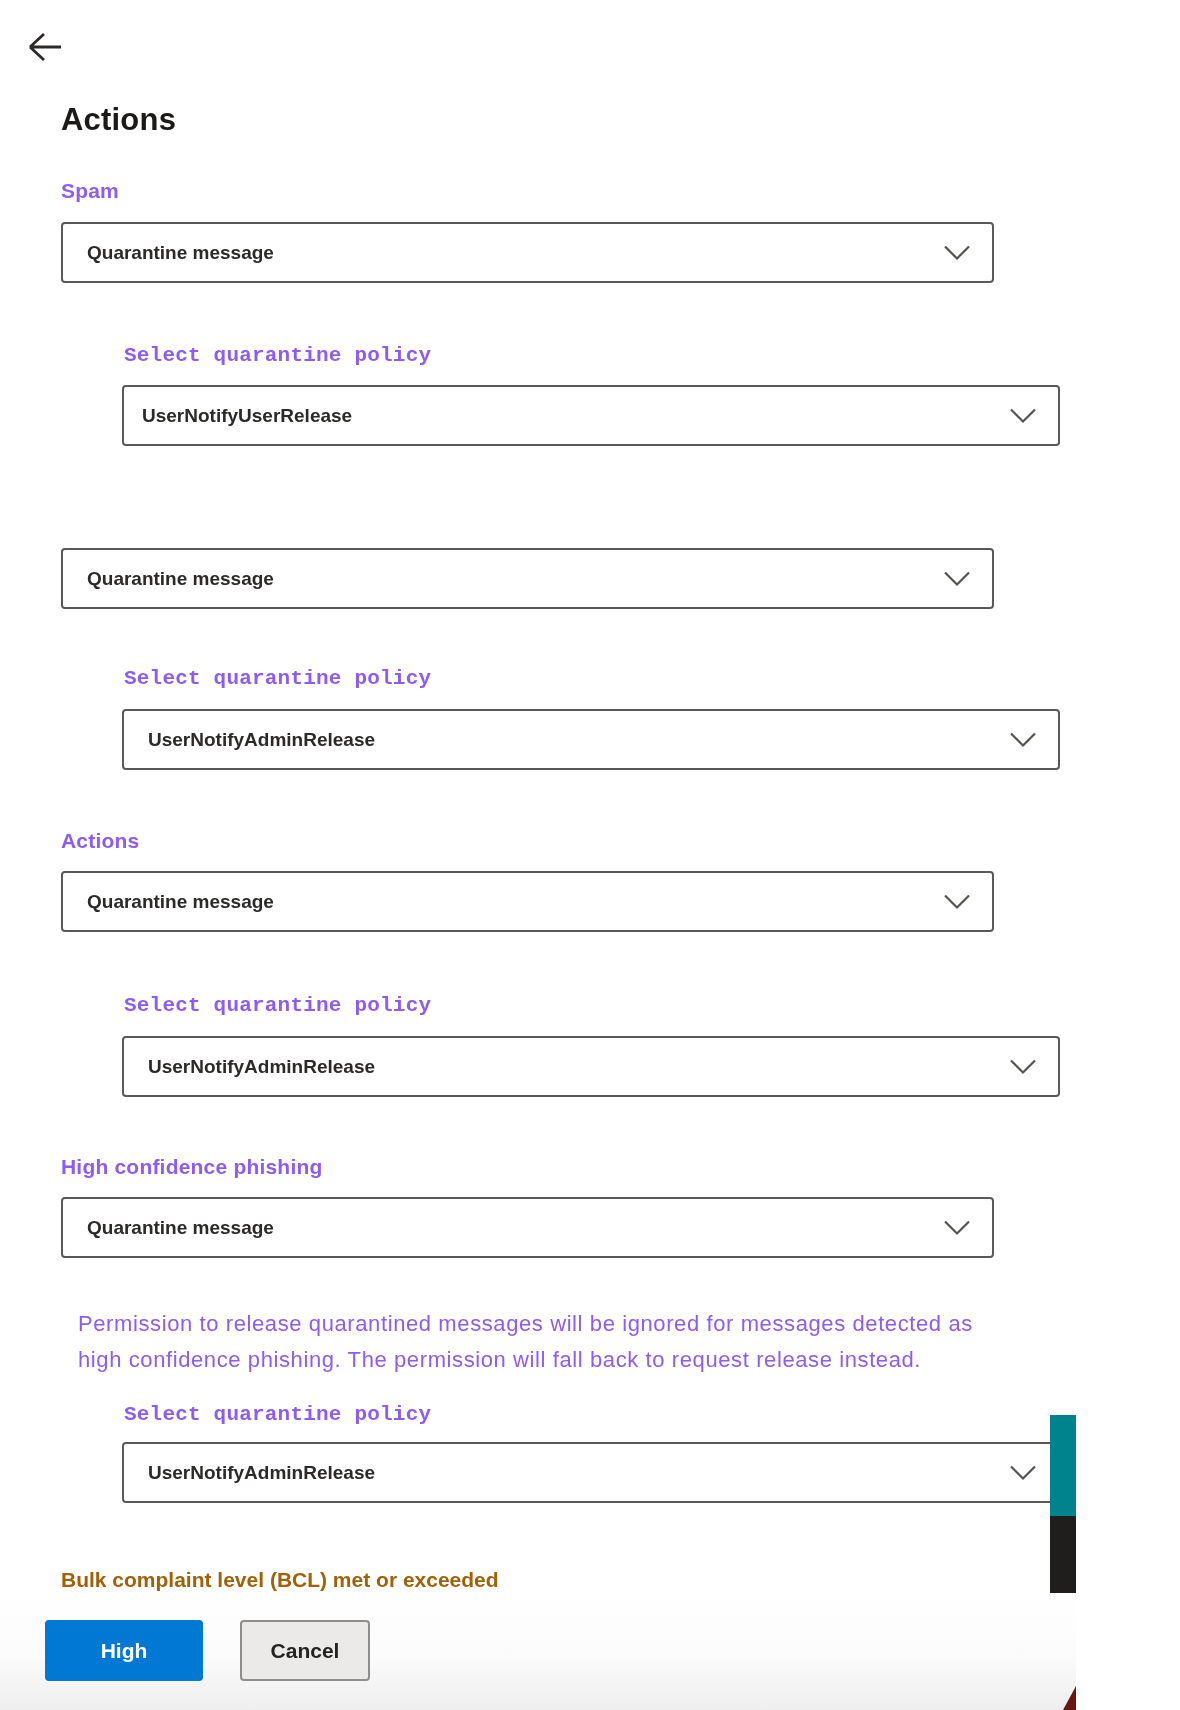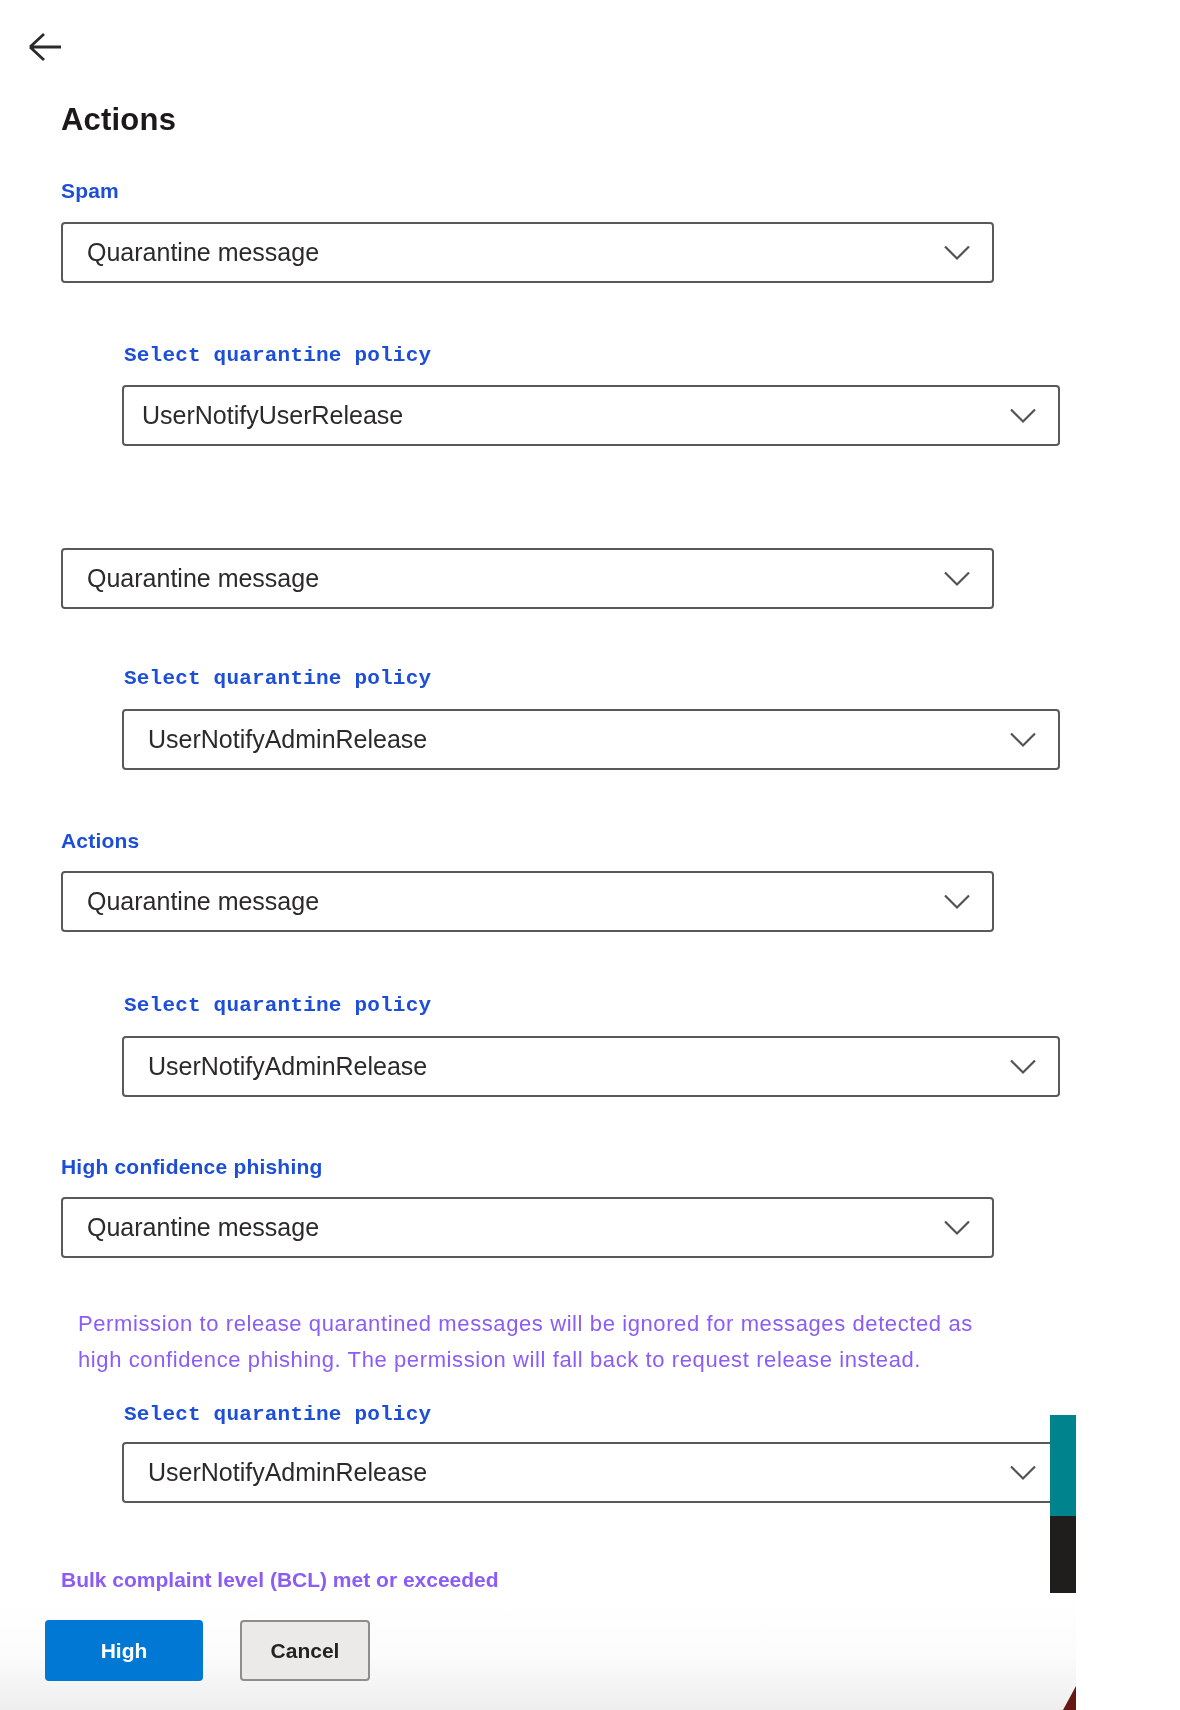--- a/index.html
+++ b/index.html
@@ -5,37 +5,37 @@
   html,body{margin:0;padding:0;background:#fff;}
   .screen{position:relative;width:1076px;height:1710px;background:#ffffff;overflow:hidden;
           font-family:"Liberation Sans","DejaVu Sans",sans-serif;color:#201f1e;}
 
   .icon-btn{position:absolute;background:transparent;border:none;padding:0;cursor:pointer;
             display:flex;align-items:center;justify-content:center;}
 
   .page-title{position:absolute;left:61px;top:102px;font-size:31px;font-weight:700;
               color:#1b1a19;letter-spacing:.2px;}
 
-  .lbl{position:absolute;font-size:21px;font-weight:600;color:#1d4ed8;letter-spacing:.2px;
+  .lbl{position:absolute;font-size:21px;font-weight:600;color:#8b5cf6;letter-spacing:.2px;
        white-space:nowrap;}
 
   .combo{position:absolute;box-sizing:border-box;height:61px;background:#fff;
          border:2px solid #5b5957;border-radius:4px;display:flex;align-items:center;
-         padding:0 60px 0 24px;font-size:25px;color:#2b2a29;cursor:pointer;}
+         padding:0 60px 0 24px;font-size:19px;color:#2b2a29;cursor:pointer;font-weight:bold;}
   .combo .chev{position:absolute;right:22px;top:50%;transform:translateY(-50%);line-height:0;}
   .combo.toplevel{left:61px;width:933px;}
   .combo.indented{left:122px;width:938px;}
   .lbl.toplevel{left:61px;}
   .lbl.indented{left:124px;font-family:Liberation Mono, monospace;}
 
   .note{position:absolute;left:78px;top:1306px;width:1105px;font-size:22px;line-height:36px;
         color:#8b5cf6;letter-spacing:.6px;white-space:pre-line;}
 
   .clipped-heading{position:absolute;left:61px;top:1568px;font-size:21px;font-weight:600;
-                   color:#8b5cf6;white-space:nowrap;}
+                   color:#a16207;white-space:nowrap;}
 
   .footer{position:absolute;left:0;top:1593px;width:1180px;height:117px;
           background:linear-gradient(180deg,#ffffff 0%,#fbfbfb 55%,#eeeeef 100%);}
   .btn{position:absolute;top:27px;height:61px;box-sizing:border-box;border-radius:4px;
        font-family:inherit;font-size:21px;font-weight:600;cursor:pointer;
        display:flex;align-items:center;justify-content:center;}
   .btn-primary{left:45px;width:158px;background:#0078d4;border:2px solid #0078d4;color:#ffffff;}
   .btn-default{left:240px;width:130px;background:#ebeae8;border:2px solid #8f8d8b;color:#242322;}
 
   .side-btn{position:absolute;left:1050px;width:97px;border:none;padding:0;cursor:pointer;

